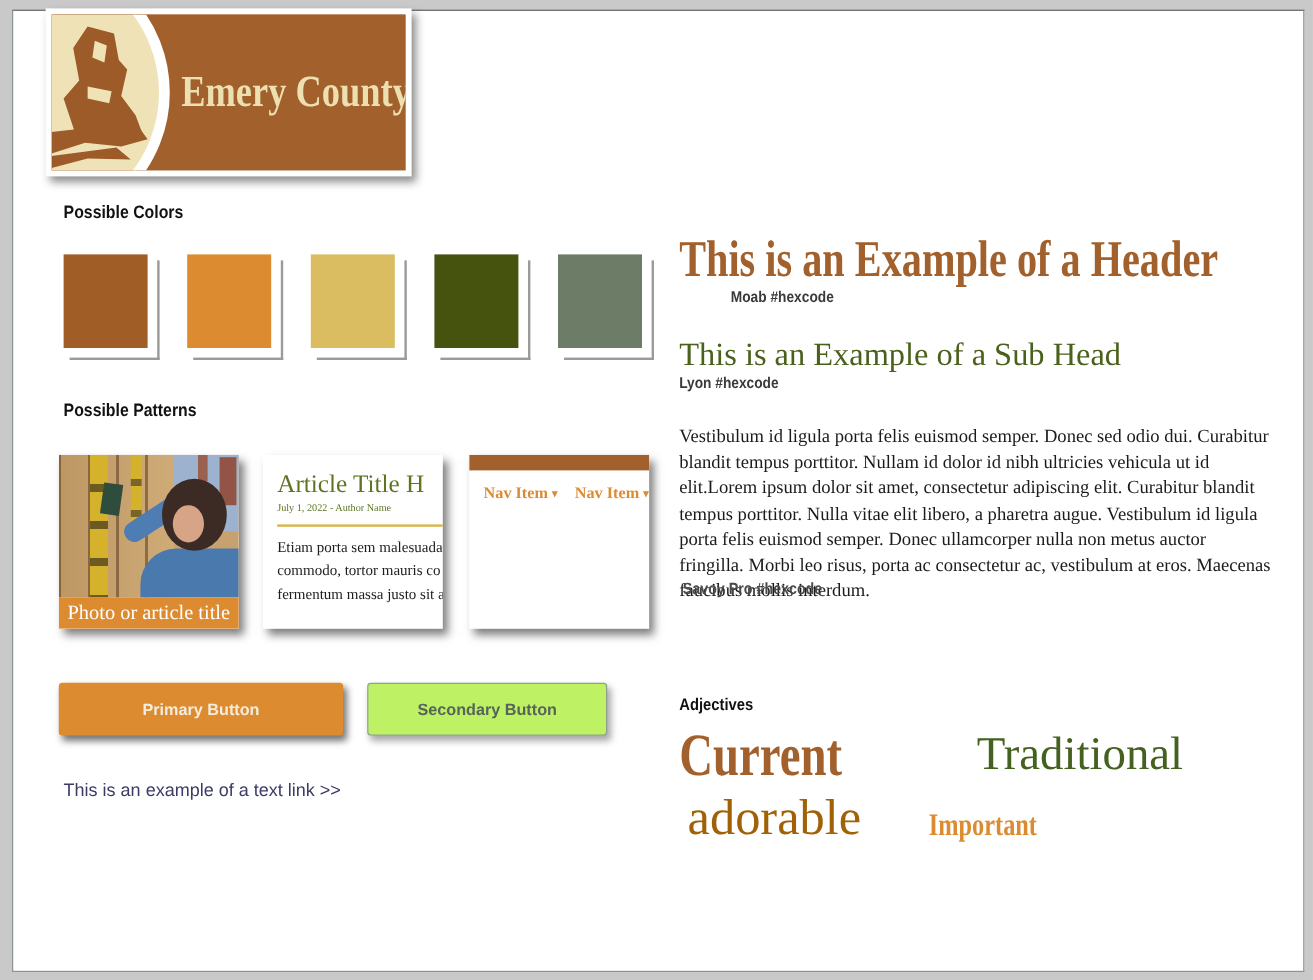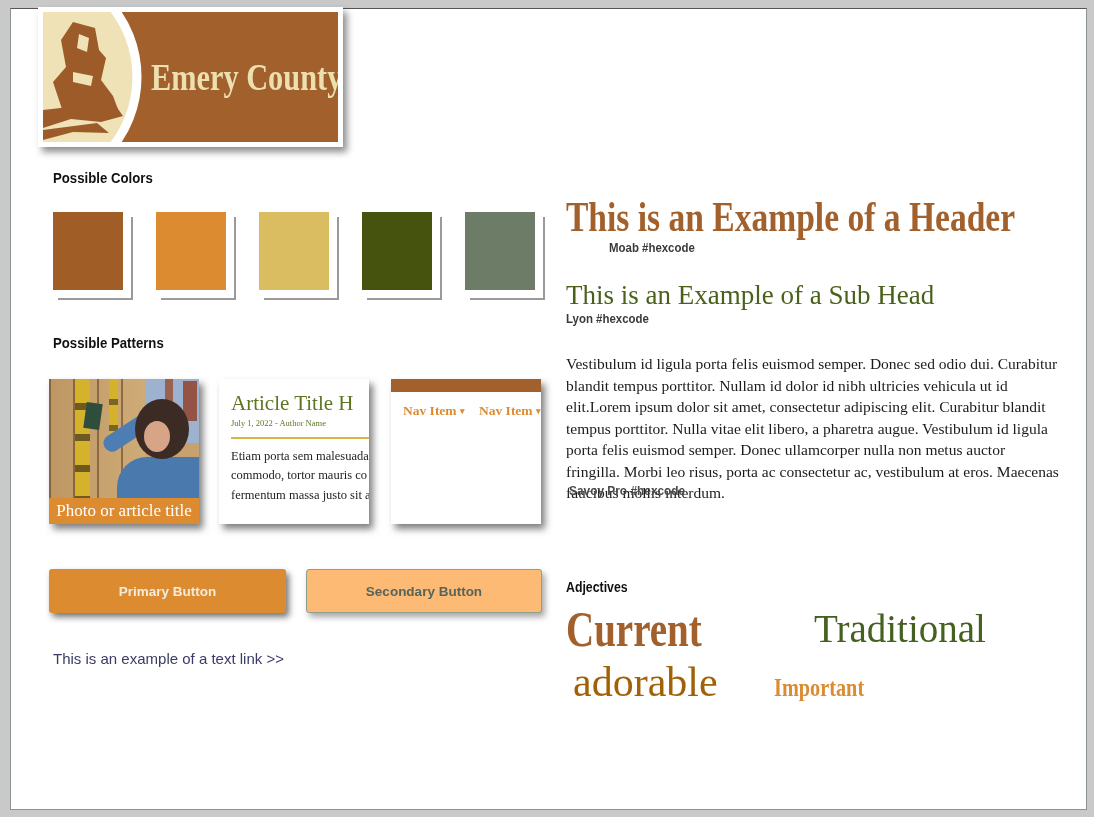--- a/index.html
+++ b/index.html
@@ -77,21 +77,21 @@
   .nav-item { position:absolute; top:24px; color:#dd8b30; font-family:"Liberation Serif", serif;
               font-weight:bold; font-size:13.5px; white-space:nowrap; cursor:pointer; }
   .nav-arrow { font-size:9px; position:relative; top:-1px; }
 
   
   .btn { position:absolute; top:560px; height:44px; border-radius:3px; border:none;
          font-family:"Liberation Sans", sans-serif; font-weight:bold; font-size:13.5px;
          display:flex; align-items:center; justify-content:center; cursor:pointer; }
   .btn-primary { left:38px; width:237px; background:#dd8b30; color:#f3ecdc;
                  box-shadow:3px 4px 6px rgba(0,0,0,.55); }
-  .btn-secondary { left:295px; width:236px; background:#fdba74; color:#56645a;
+  .btn-secondary { left:295px; width:200px; background:#bef264; color:#56645a;
                    border:1px solid #8fa08f; box-shadow:3px 4px 6px rgba(0,0,0,.35); }
 
   .text-link { position:absolute; left:42px; top:641px; font-size:15px; color:#3b3b66;
                text-decoration:none; cursor:pointer; }
 
   
   .hdr-example { position:absolute; left:555px; top:183px; color:#a2612c; font-size:43px; }
   .font-label { position:absolute; font-size:13px; color:#3a3a3a; }
   .subhead-example { position:absolute; left:555px; top:271px; color:#4a611c;
                      font-family:"Liberation Serif", serif; font-size:27px; }

